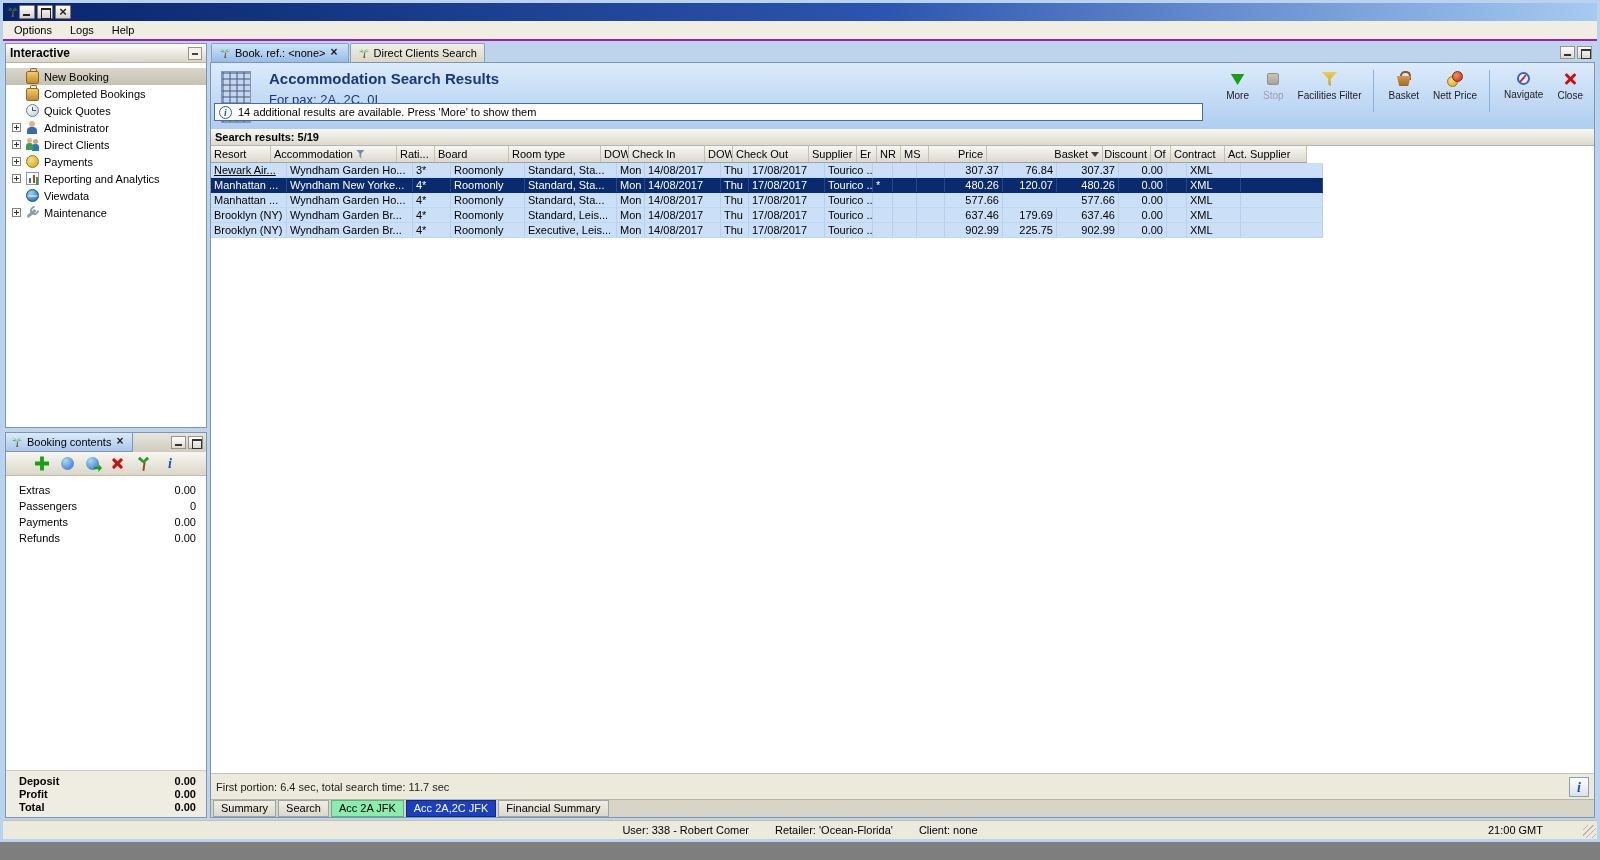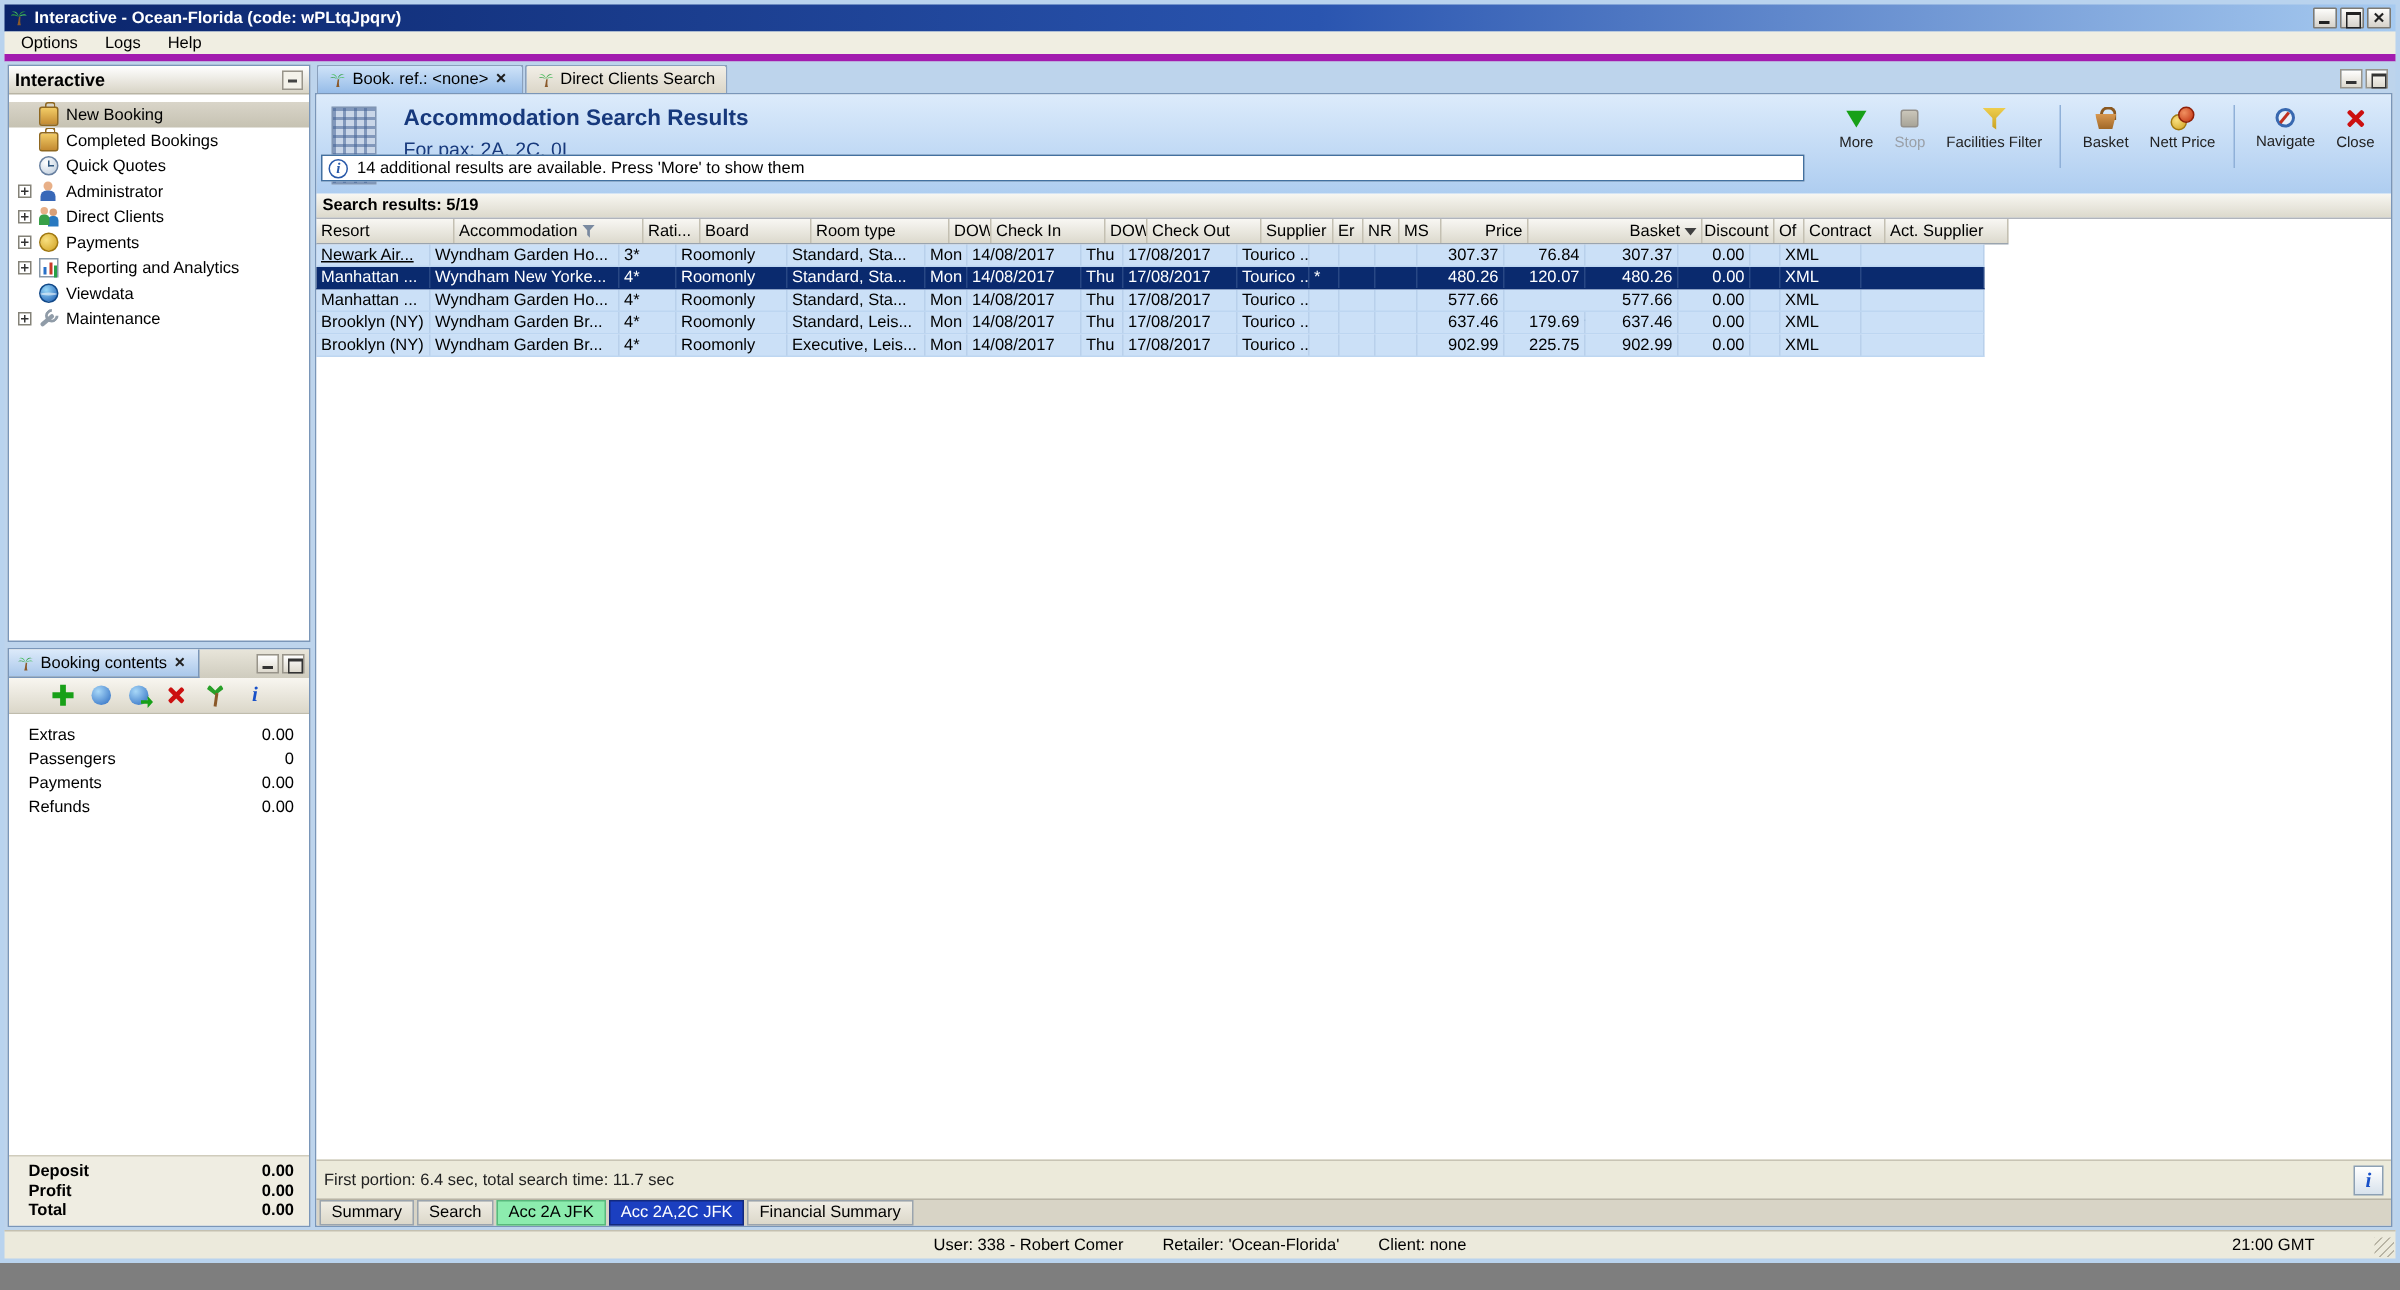--- a/index.html
+++ b/index.html
@@ -8,21 +8,21 @@
 
 
 .window{position:absolute;left:0;top:0;width:1600px;height:842px;background:#b9d3ee}
 .titlebar{position:absolute;left:3px;top:3px;right:3px;height:18px;background:linear-gradient(90deg,#0a246a 0%,#2a55b0 55%,#a6caf0 100%);display:flex;align-items:center;padding:0 3px;color:#fff}
 .tb-title{font-weight:bold;font-size:11px;margin-left:4px;flex:1;white-space:nowrap}
 .wbtns{display:flex;gap:2px}
 .wbtn{width:16px;height:14px;background:linear-gradient(#fdfdfb,#d6d2ca);border:1px solid #7e7a72;border-radius:1px;position:relative}
 .wbtn-min::before{content:"";position:absolute;left:3px;bottom:2px;width:7px;height:2px;background:#222}
 .wbtn-max::before{content:"";position:absolute;left:3px;top:2px;width:8px;height:8px;border:1px solid #222;border-top-width:2px}
 .wbtn-close::before{content:"\00D7";position:absolute;left:0;right:0;top:-2px;text-align:center;font-size:13px;font-weight:bold;color:#222}
-.menubar{position:absolute;left:3px;top:21px;right:3px;height:20px;background:#f0eee2;border-bottom:5px solid #a21caf;display:flex;align-items:center;padding-left:2px}
+.menubar{position:absolute;left:3px;top:21px;right:3px;height:20px;background:#f0eee2;border-bottom:2px solid #a21caf;display:flex;align-items:center;padding-left:2px}
 .menu-item{padding:2px 9px}
 .workspace{position:absolute;left:3px;top:41px;right:3px;bottom:22px;background:#bdd4ec}
 .statusbar{position:absolute;left:3px;right:3px;bottom:3px;height:19px;background:#eceadc;border-top:1px solid #c4c0b0}
 .sb-center{position:absolute;left:50%;top:3px;transform:translateX(-50%);display:flex;gap:26px;white-space:nowrap}
 .sb-time{position:absolute;right:54px;top:3px}
 .grip{position:absolute;right:1px;bottom:1px;width:13px;height:13px;background:repeating-linear-gradient(135deg,transparent 0 3px,#b8b4a4 3px 4px)}
 
 
 .panel{position:absolute;background:#fff;border:1px solid #7a96b8}
 .sidebar-panel{left:2px;top:2px;width:202px;height:385px;display:flex;flex-direction:column}
@@ -164,21 +164,20 @@
   <div class="titlebar">
     <span class="palm-icn">
       <svg width="13" height="14" viewBox="0 0 16 16">
           <path d="M8.2 7c-.6 3-.6 5-1.4 7h3c-.7-2-.7-4-.3-7z" fill="#8b5a2b"></path>
           <path d="M8 7C5.5 4.5 2.5 4.5 1.5 6.2 4 5.4 6 6.2 8 7z" fill="#2f9e3f"></path>
           <path d="M8 7C6.5 3.5 3.5 2.5 1.5 3.4 4.5 1.6 7.2 3 8 7z" fill="#46c05a"></path>
           <path d="M8 7c1.5-3.5 4.5-4.5 6.5-3.6C11.5 1.6 8.8 3 8 7z" fill="#2f9e3f"></path>
           <path d="M8 7c2.5-2.5 5.5-2.5 6.5-.8C12 5.4 10 6.2 8 7z" fill="#46c05a"></path>
         </svg>
     </span>
-    <span class="tb-title">Interactive - Ocean-Florida (code: wPLtqJpqrv)</span>
     <span class="wbtns">
       <span class="wbtn wbtn-min"></span>
       <span class="wbtn wbtn-max"></span>
       <span class="wbtn wbtn-close"></span>
     </span>
   </div>
 
   <div class="menubar">
 
       <span class="menu-item">Options</span>
@@ -440,21 +439,21 @@
                   <span class="tb-label">Close</span>
                 </span>
               </span>
 
           </div>
         </div>
 
         <div class="results-caption">Search results: 5/19</div>
 
         <div class="tblhead">
-            <div class="th" style="width: 92px;">
+            <div class="th" style="width: 60px;">
               <span>Resort</span>
             </div>
             <div class="th" style="width: 126px;">
               <span>Accommodation</span>
               <span class="funnel-small"></span>
             </div>
             <div class="th" style="width: 38px;">
               <span>Rati...</span>
             </div>
             <div class="th" style="width: 74px;">

